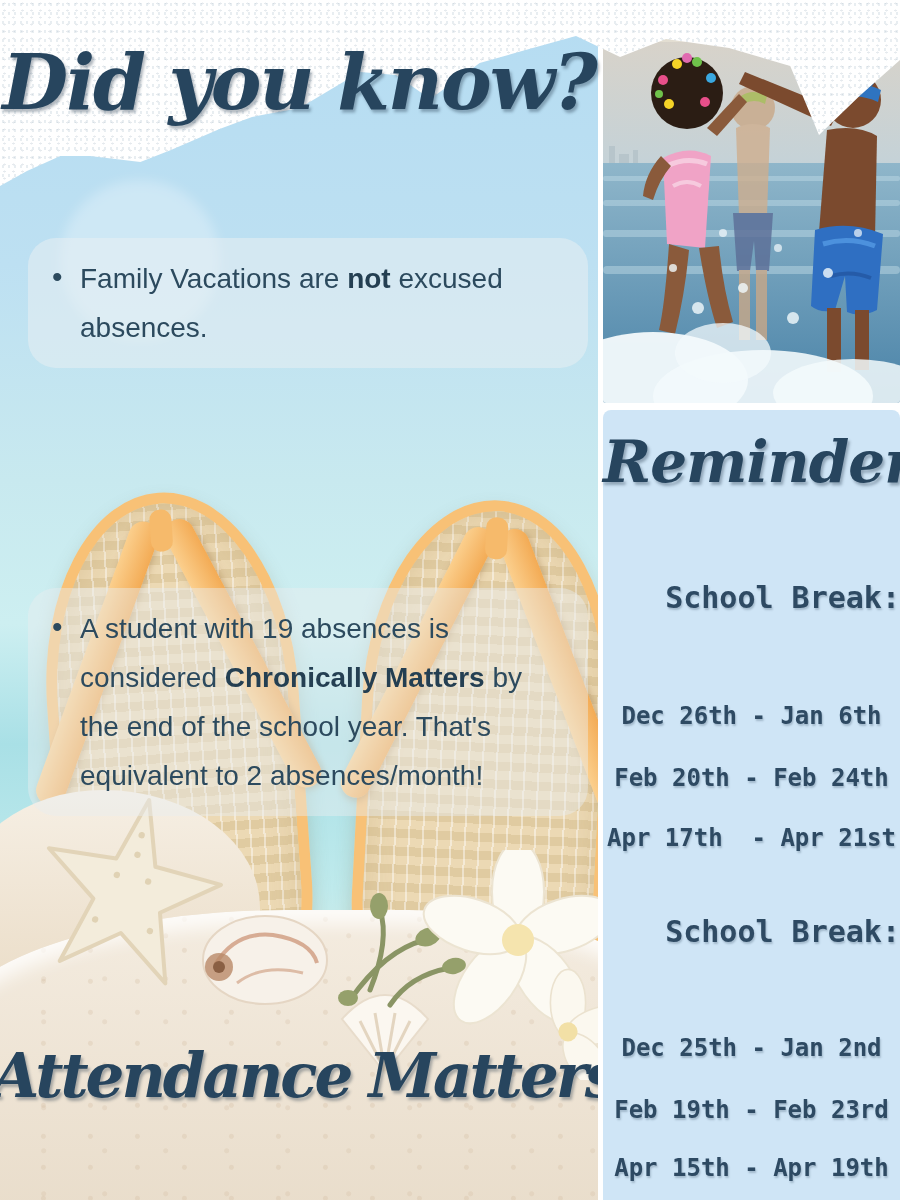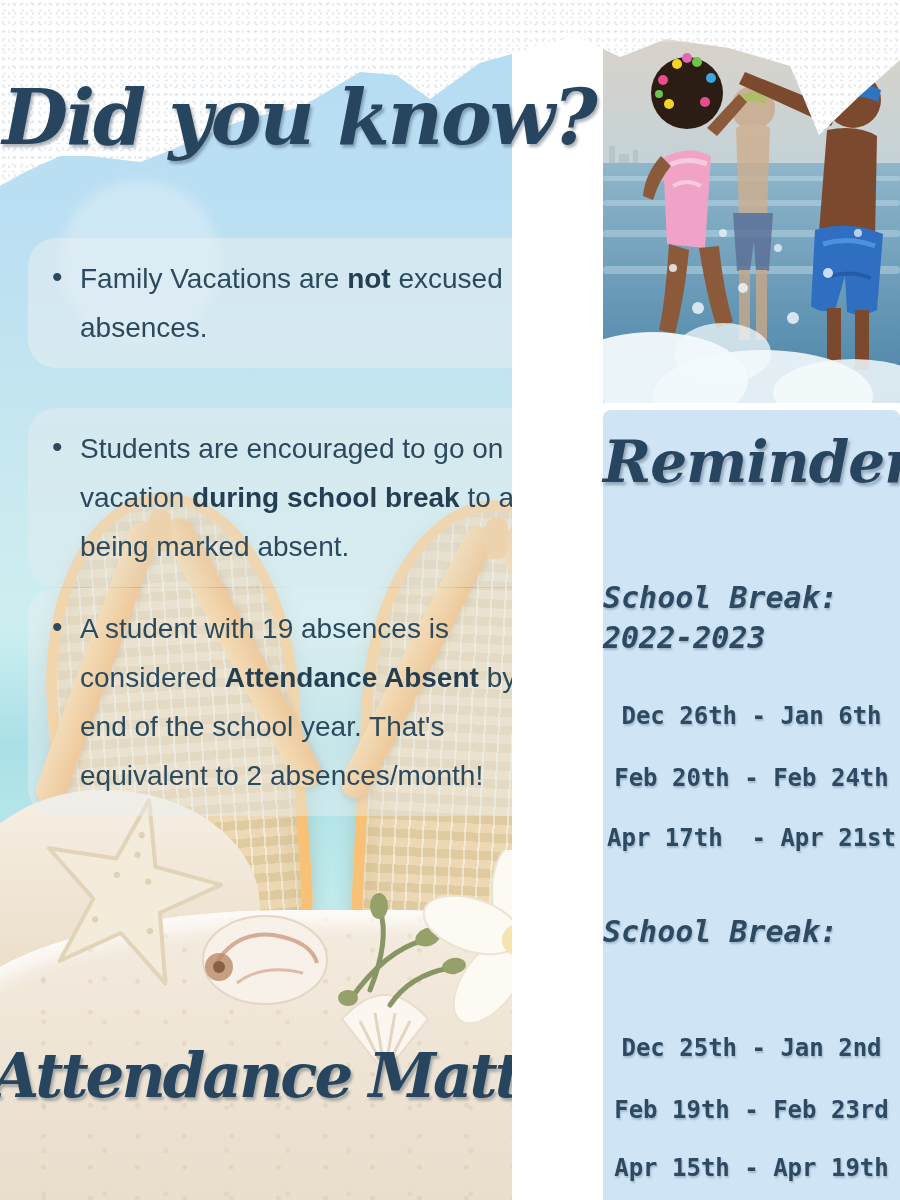--- a/index.html
+++ b/index.html
@@ -2,21 +2,21 @@
 <html><head>
 <meta charset="utf-8">
 <style>
   * { margin:0; padding:0; box-sizing:border-box; }
   html,body { width:900px; height:1200px; }
   body { font-family:"Liberation Sans", sans-serif; background:#ffffff; position:relative; overflow:hidden; }
   .page { position:absolute; inset:0; background:#ffffff; }
 
   
   .left-scene {
-    position:absolute; left:0; top:0; width:512px; height:1200px; overflow:hidden;
+    position:absolute; left:0; top:0; width:598px; height:1200px; overflow:hidden;
     background:linear-gradient(180deg,#b5dcf2 0%, #bde0f2 22%, #c8e9ef 40%, #cdeff1 52%, #a9e0e6 62%, #bfeaec 74%, #d8efe9 82%);
   }
   .glow { position:absolute; border-radius:50%; background:rgba(255,255,255,.28); filter:blur(6px); }
 
   
   .flipflop {
     position:absolute; width:252px; height:560px;
     border-radius:52% 52% 46% 46% / 38% 38% 30% 30%;
     background:
       repeating-linear-gradient(90deg, rgba(255,255,255,.45) 0 2px, transparent 2px 14px),
@@ -61,21 +61,21 @@
     background-size:9px 7px, 6px 9px, 100% 100%;
     clip-path:polygon(0 0, 100% 0, 100% 20%, 95.5% 32%, 91% 45%, 87.8% 22%, 81% 16%, 74% 13%, 68.9% 19%, 64% 12%, 58% 17%, 53.3% 21%, 47.8% 33%, 44% 25%, 40% 24%, 33.3% 36%, 28% 39%, 24.4% 43%, 19% 50%, 15.6% 54%, 10% 52%, 6.7% 52%, 3% 57%, 0 62%);
     filter:drop-shadow(0 4px 5px rgba(90,110,130,.35));
   }
 
   
   .script {
     font-family:"DejaVu Serif", serif; font-style:italic; font-weight:700;
     color:#27455e; text-shadow:2px 3px 3px rgba(25,45,65,.35);
   }
-  .did-you-know { position:absolute; left:0; top:38px; width:598px; text-align:center; font-size:76px; letter-spacing:-2px;margin-top:35px; }
+  .did-you-know { position:absolute; left:0; top:38px; width:598px; text-align:center; font-size:76px; letter-spacing:-2px; }
   .attendance-matters { position:absolute; left:-8px; top:1040px; width:614px; text-align:center; font-size:61px; letter-spacing:-3px; white-space:nowrap; }
 
   
   .bullet {
     position:absolute; left:28px; width:560px; padding:16px 22px 16px 52px;
     font-size:28px; line-height:49px; color:#2c4a5e; font-weight:500;
     background:rgba(231,238,242,.55); border-radius:28px;
   }
   .bullet::before { content:"\2022"; position:absolute; left:24px; top:14px; font-size:30px; color:#2c4a5e; }
   .bullet strong { font-weight:800; color:#243f52; }
@@ -84,21 +84,21 @@
   .bullet.b3 { top:588px; background:rgba(233,238,240,.45); }
 
   
   .photo { position:absolute; left:603px; top:8px; width:297px; height:395px; overflow:hidden; border-radius:3px; }
   .photo svg { display:block; }
 
   
   .panel { position:absolute; left:603px; top:410px; width:297px; height:790px; background:#cfe5f6; border-radius:8px 8px 0 0; }
   .panel .script-title { position:absolute; top:18px; left:0; width:100%; text-align:center; font-size:58px; letter-spacing:-1px; }
   .hand { font-family:"DejaVu Sans Mono", monospace; font-weight:700; color:#2e4a63; text-shadow:1px 2px 2px rgba(30,55,80,.25); }
-  .break-heading { position:absolute; left:0; width:100%; text-align:left; font-size:30px; line-height:40px; letter-spacing:0;font-style:italic; }
+  .break-heading { position:absolute; left:0; width:100%; text-align:right; font-size:30px; line-height:40px; letter-spacing:0; }
   .bh1 { top:168px; }
   .bh2 { top:502px; }
   .date { position:absolute; left:-6px; width:309px; text-align:center; font-size:24px; white-space:pre; }
   .d11 { top:292px; } .d12 { top:354px; } .d13 { top:414px; }
   .d21 { top:624px; } .d22 { top:686px; } .d23 { top:744px; }
 
   
   .deco { position:absolute; }
 </style>
 </head>
@@ -185,25 +185,22 @@
           <ellipse cx="38" cy="-12" rx="22" ry="42" transform="rotate(72 38 -12)"></ellipse>
           <ellipse cx="24" cy="34" rx="22" ry="42" transform="rotate(144 24 34)"></ellipse>
         </g>
         <circle cx="0" cy="-4" r="12" fill="#f2e0a6"></circle>
       </g>
     </svg>
 
     <div class="bullet b1">
       <span>Family Vacations are </span><strong>not</strong><span> excused absences.</span>
     </div>
-    <div class="bullet b2">
-      <span>Students are encouraged to go on vacation </span><strong>during school break</strong><span> to avoid being marked absent.</span>
-    </div>
     <div class="bullet b3">
-      <span>A student with 19 absences is considered </span><strong>Attendance Absent</strong><span> by the end of the school year. That's equivalent to 2 absences/month!</span>
+      <span>A student with 19 absences is considered </span><strong>Chronically Matters</strong><span> by the end of the school year. That's equivalent to 2 absences/month!</span>
     </div>
 
     <div class="attendance-matters script">Attendance Matters</div>
   </div>
 
   <div class="photo">
     <svg width="297" height="395" viewBox="0 0 297 395">
       <defs>
         <linearGradient id="sky" x1="0" y1="0" x2="0" y2="1">
           <stop offset="0" stop-color="#ddd3c6"></stop>
@@ -290,21 +287,20 @@
   </div>
 
   <div class="torn-paper"></div>
   <div class="did-you-know script">Did you know?</div>
 
   <div class="panel">
     <div class="script-title script">Reminders</div>
 
     <div class="break-heading hand bh1">
       <div>School Break:</div>
-      <div>2022-2023</div>
     </div>
     <div class="date hand d11">Dec 26th - Jan 6th</div>
     <div class="date hand d12">Feb 20th - Feb 24th</div>
     <div class="date hand d13">Apr 17th  - Apr 21st</div>
 
     <div class="break-heading hand bh2">
       <div>School Break:</div>
     </div>
     <div class="date hand d21">Dec 25th - Jan 2nd</div>
     <div class="date hand d22">Feb 19th - Feb 23rd</div>

